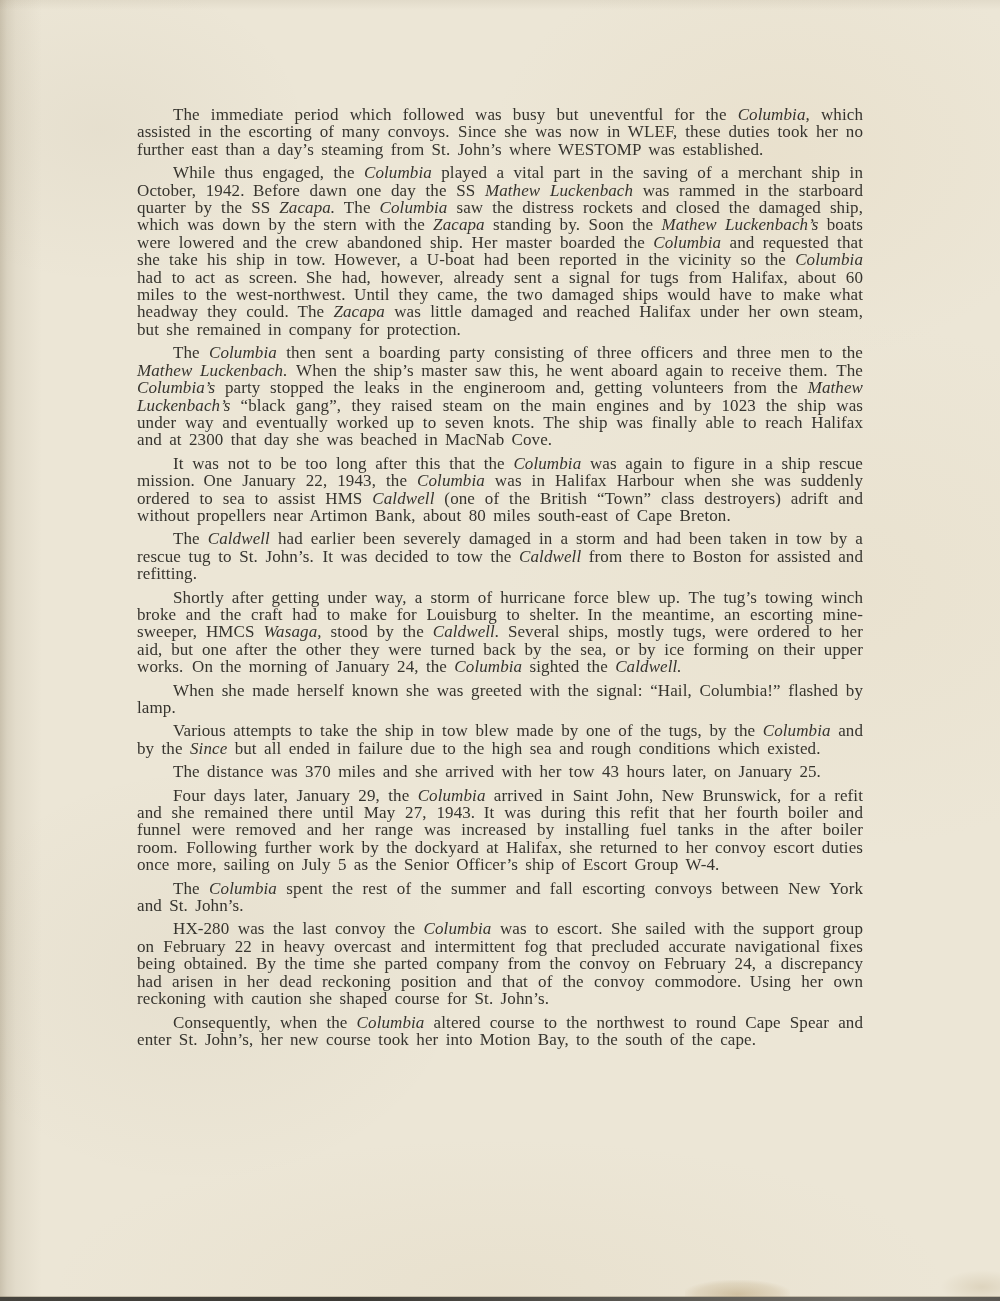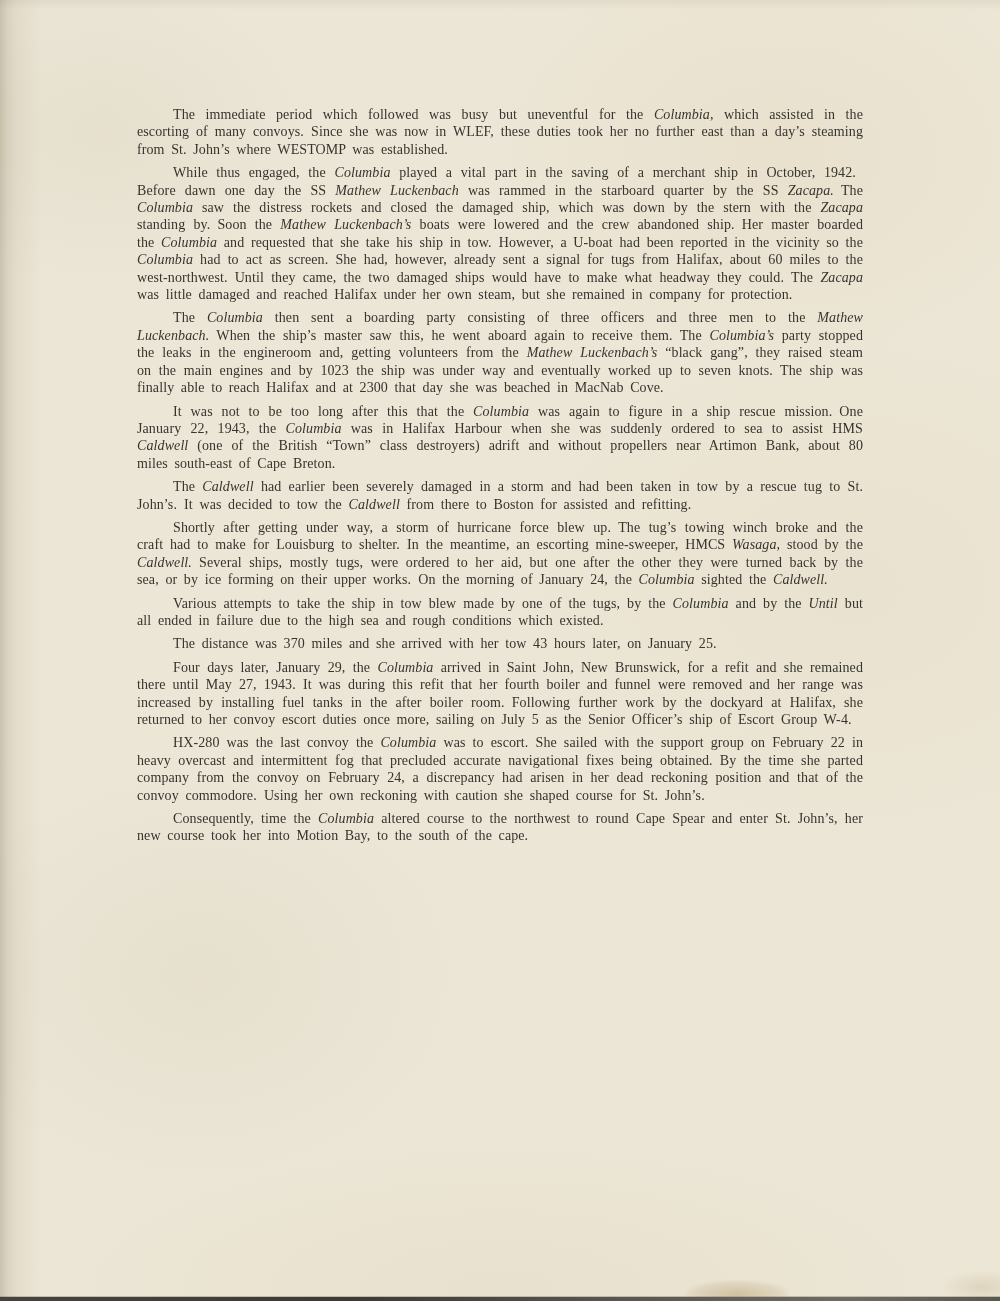--- a/index.html
+++ b/index.html
@@ -69,21 +69,21 @@
     width: 70px; height: 34px;
     pointer-events: none;
     background: radial-gradient(ellipse at 60% 50%, rgba(170,148,104,0.22), rgba(170,148,104,0) 70%);
   }
   .text-block {
     position: absolute;
     left: 137px;
     top: 106px;
     width: 726px;
     color: var(--ink, #36342e);
-    font-size: 14px;
+    font-size: 17px;
     line-height: 17.4px;
     text-align: justify;
     word-spacing: 3px;
     letter-spacing: 0.1px;
   }
   .text-block p {
     margin: 0 0 6px 0;
     text-indent: 36px;
   }
   .ital { font-style: italic; }
@@ -95,22 +95,24 @@
   <div class="paper-texture"></div>
   <div class="edge-shadow-left"></div>
   <div class="edge-shadow-top"></div>
   <div class="text-block">
       <p><span>The immediate period which followed was busy but uneventful for the </span><span class="ital">Columbia,</span><span> which assisted in the escorting of many convoys. Since she was now in WLEF, these duties took her no further east than a day’s steaming from St. John’s where WESTOMP was established.</span></p>
       <p><span>While thus engaged, the </span><span class="ital">Columbia</span><span> played a vital part in the saving of a merchant ship in October, 1942. Before dawn one day the SS </span><span class="ital">Mathew Luckenbach</span><span> was rammed in the starboard quarter by the SS </span><span class="ital">Zacapa.</span><span> The </span><span class="ital">Columbia</span><span> saw the distress rockets and closed the damaged ship, which was down by the stern with the </span><span class="ital">Zacapa</span><span> standing by. Soon the </span><span class="ital">Mathew Luckenbach’s</span><span> boats were lowered and the crew abandoned ship. Her master boarded the </span><span class="ital">Columbia</span><span> and requested that she take his ship in tow. However, a U-boat had been reported in the vicinity so the </span><span class="ital">Columbia</span><span> had to act as screen. She had, however, already sent a signal for tugs from Halifax, about 60 miles to the west-northwest. Until they came, the two damaged ships would have to make what headway they could. The </span><span class="ital">Zacapa</span><span> was little damaged and reached Halifax under her own steam, but she remained in company for protection.</span></p>
       <p><span>The </span><span class="ital">Columbia</span><span> then sent a boarding party consisting of three officers and three men to the </span><span class="ital">Mathew Luckenbach.</span><span> When the ship’s master saw this, he went aboard again to receive them. The </span><span class="ital">Columbia’s</span><span> party stopped the leaks in the engineroom and, getting volunteers from the </span><span class="ital">Mathew Luckenbach’s</span><span> “black gang”, they raised steam on the main engines and by 1023 the ship was under way and eventually worked up to seven knots. The ship was finally able to reach Halifax and at 2300 that day she was beached in MacNab Cove.</span></p>
       <p><span>It was not to be too long after this that the </span><span class="ital">Columbia</span><span> was again to figure in a ship rescue mission. One January 22, 1943, the </span><span class="ital">Columbia</span><span> was in Halifax Harbour when she was suddenly ordered to sea to assist HMS </span><span class="ital">Caldwell</span><span> (one of the British “Town” class destroyers) adrift and without propellers near Artimon Bank, about 80 miles south-east of Cape Breton.</span></p>
       <p><span>The </span><span class="ital">Caldwell</span><span> had earlier been severely damaged in a storm and had been taken in tow by a rescue tug to St. John’s. It was decided to tow the </span><span class="ital">Caldwell</span><span> from there to Boston for assisted and refitting.</span></p>
       <p><span>Shortly after getting under way, a storm of hurricane force blew up. The tug’s towing winch broke and the craft had to make for Louisburg to shelter. In the meantime, an escorting mine-sweeper, HMCS </span><span class="ital">Wasaga,</span><span> stood by the </span><span class="ital">Caldwell.</span><span> Several ships, mostly tugs, were ordered to her aid, but one after the other they were turned back by the sea, or by ice forming on their upper works. On the morning of January 24, the </span><span class="ital">Columbia</span><span> sighted the </span><span class="ital">Caldwell.</span></p>
-      <p><span>Various attempts to take the ship in tow blew made by one of the tugs, by the </span><span class="ital">Columbia</span><span> and by the </span><span class="ital">Until</span><span> but all ended in failure due to the high sea and rough conditions which existed.</span></p>
+      <p><span>When she made herself known she was greeted with the signal: “Hail, Columbia!” flashed by lamp.</span></p>
+      <p><span>Various attempts to take the ship in tow blew made by one of the tugs, by the </span><span class="ital">Columbia</span><span> and by the </span><span class="ital">Since</span><span> but all ended in failure due to the high sea and rough conditions which existed.</span></p>
       <p><span>The distance was 370 miles and she arrived with her tow 43 hours later, on January 25.</span></p>
       <p><span>Four days later, January 29, the </span><span class="ital">Columbia</span><span> arrived in Saint John, New Brunswick, for a refit and she remained there until May 27, 1943. It was during this refit that her fourth boiler and funnel were removed and her range was increased by installing fuel tanks in the after boiler room. Following further work by the dockyard at Halifax, she returned to her convoy escort duties once more, sailing on July 5 as the Senior Officer’s ship of Escort Group W-4.</span></p>
+      <p><span>The </span><span class="ital">Columbia</span><span> spent the rest of the summer and fall escorting convoys between New York and St. John’s.</span></p>
       <p><span>HX-280 was the last convoy the </span><span class="ital">Columbia</span><span> was to escort. She sailed with the support group on February 22 in heavy overcast and intermittent fog that precluded accurate navigational fixes being obtained. By the time she parted company from the convoy on February 24, a discrepancy had arisen in her dead reckoning position and that of the convoy commodore. Using her own reckoning with caution she shaped course for St. John’s.</span></p>
-      <p><span>Consequently, time the </span><span class="ital">Columbia</span><span> altered course to the northwest to round Cape Spear and enter St. John’s, her new course took her into Motion Bay, to the south of the cape.</span></p>
+      <p><span>Consequently, when the </span><span class="ital">Columbia</span><span> altered course to the northwest to round Cape Spear and enter St. John’s, her new course took her into Motion Bay, to the south of the cape.</span></p>
     </div>
   <div class="paper-stain"></div>
   <div class="paper-stain-2"></div>
   <div class="scan-edge-bottom"></div>
 </div>
 
 </body></html>

